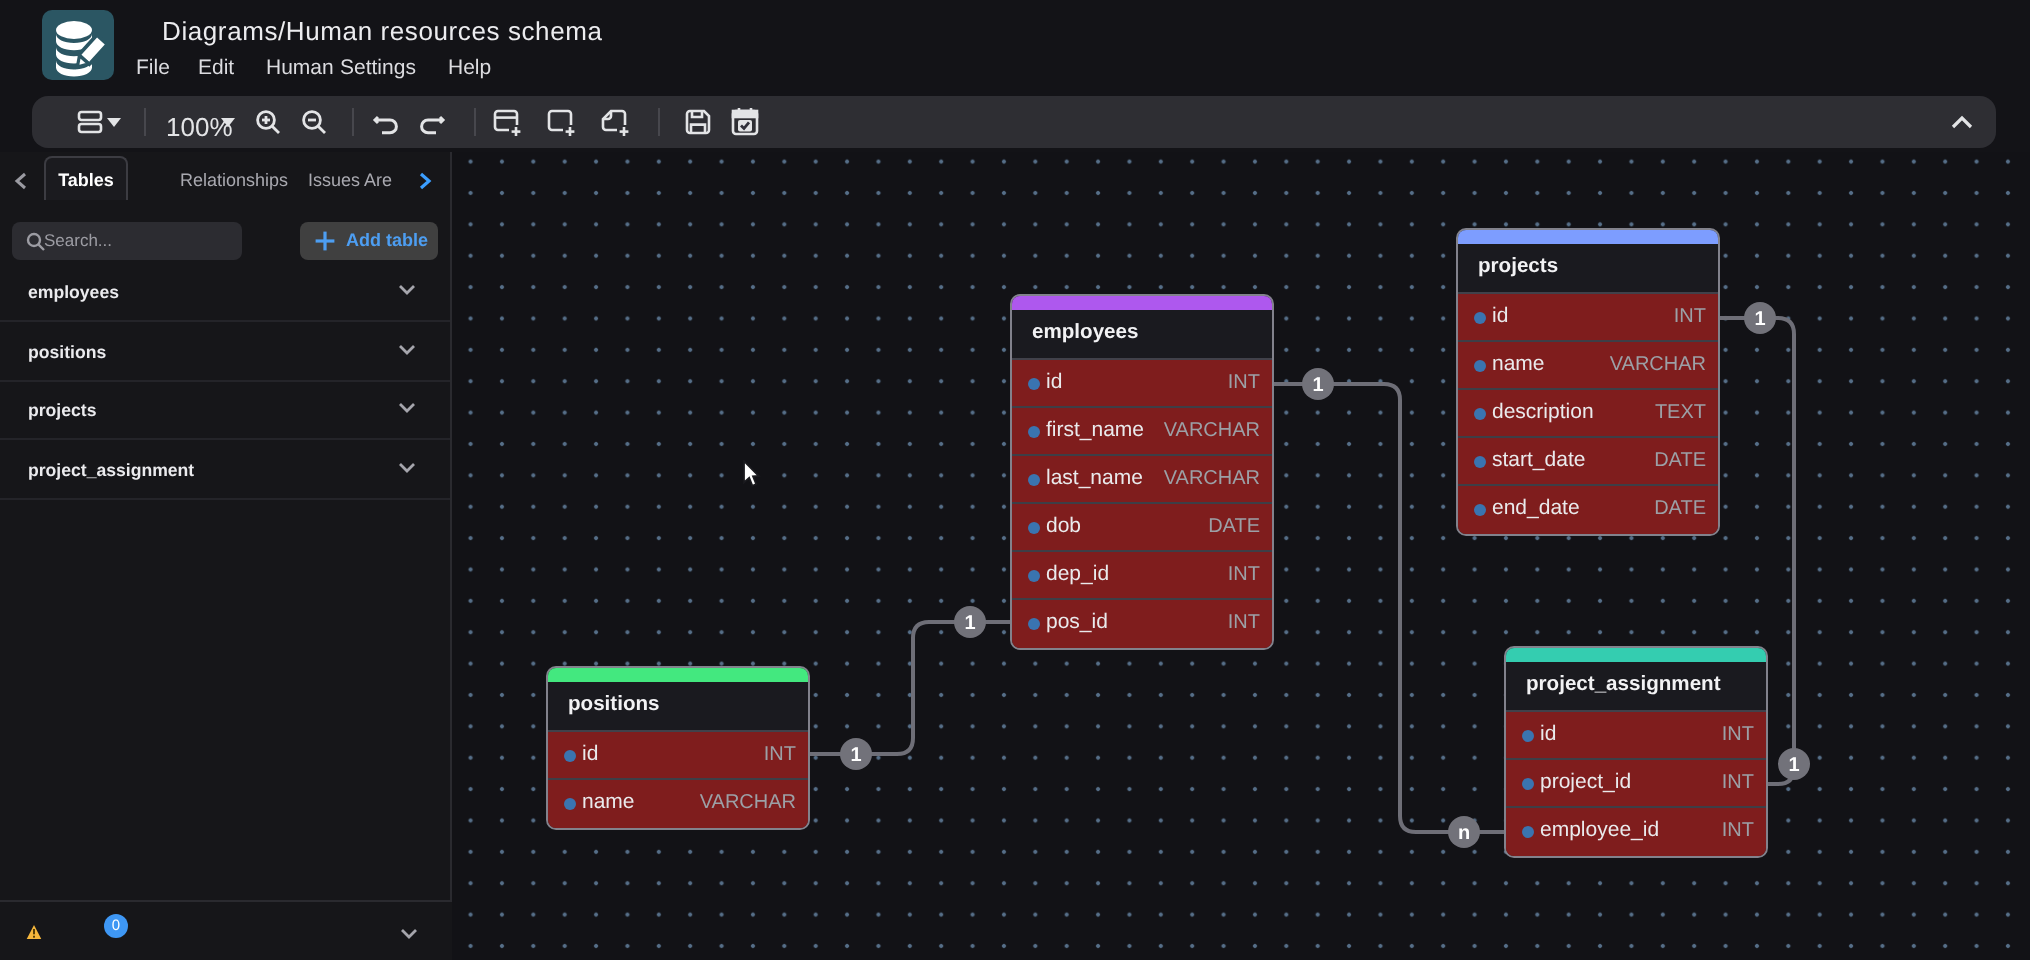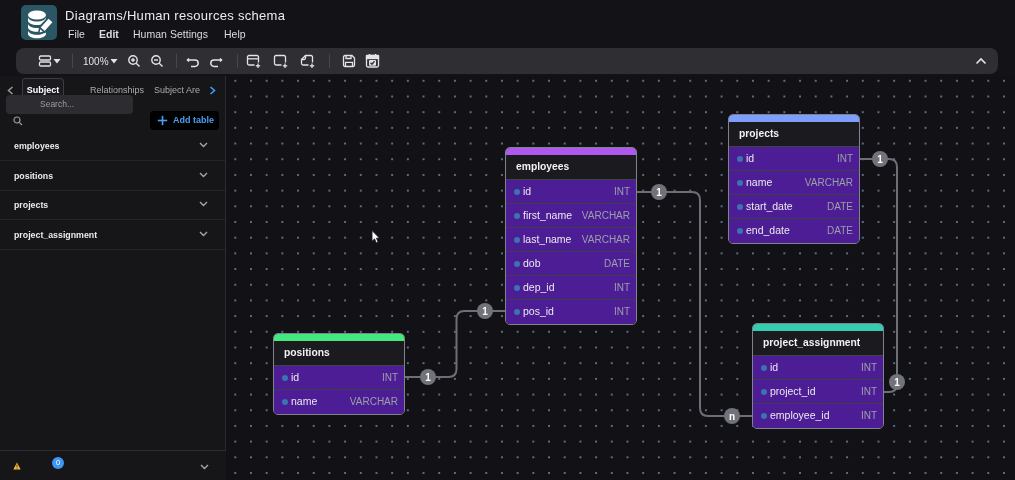--- a/index.html
+++ b/index.html
@@ -1,50 +1,50 @@
 <!DOCTYPE html>
 <html><head>
 <meta charset="utf-8">
 <style>
 * { margin:0; padding:0; box-sizing:border-box; }
 html,body { width:1015px; height:480px; overflow:hidden; background:#131317; font-family:"Liberation Sans", sans-serif; }
 #app { position:relative; width:1015px; height:480px; background:#131317; }
 
 
 #logo { position:absolute; left:21px; top:5px; width:36px; height:35px; border-radius:5px; background:#2b5663; }
-#title { position:absolute; left:65px; top:8px; font-size:13px; color:#ececef; letter-spacing:0.3px; }
+#title { position:absolute; left:81px; top:8px; font-size:13px; color:#ececef; letter-spacing:0.3px; }
 .menu { position:absolute; top:28px; font-size:10.5px; color:#dcdce0;text-align:right; }
 #lastsaved { position:absolute; left:261px; top:26px; width:151px; height:17px; background:#3a3a40; border-radius:2px; color:#f0f0f2; font-size:9.5px; line-height:17px; text-align:center; white-space:nowrap; }
 
 
 #toolbar { position:absolute; left:16px; top:48px; width:982px; height:26px; background:#2e2e33; border-radius:8px; color:#e3e4e6; }
 #toolbar svg { position:absolute; }
 .tbsep { position:absolute; top:6px; width:1px; height:14px; background:#47474d; }
-.tbtxt { position:absolute; font-size:10px; color:#e3e4e6;text-align:center; }
+.tbtxt { position:absolute; font-size:13px; color:#e3e4e6;text-align:center; }
 
 
 #sidebar { position:absolute; left:0; top:76px; width:226px; height:404px; background:#161619; border-right:1px solid #2a2a2f; }
 .tabtxt { position:absolute; top:85px; font-size:9px; color:#a9a9b0; }
 #tabactive { position:absolute; left:22px; top:78px; width:42px; height:22px; border:1px solid #3c3c42; border-bottom:none; border-radius:4px 4px 0 0; background:#1b1b1f; color:#fff; font-weight:bold; font-size:9px; text-align:center; line-height:22px; }
-#search { position:absolute; left:6px; top:95px; width:127px; height:19px; background:#2c2c31; border-radius:4px; color:#9c9ca3; font-size:8.5px; line-height:19px; padding-left:34px; }
-#addtable { position:absolute; left:150px; top:111px; width:69px; height:19px; background:#000000; border-radius:4px; color:#4d9ef2; font-weight:bold; font-size:9px; line-height:19px; }
+#search { position:absolute; left:6px; top:111px; width:115px; height:19px; background:#2c2c31; border-radius:4px; color:#9c9ca3; font-size:8.5px; line-height:19px; padding-left:16px; }
+#addtable { position:absolute; left:150px; top:111px; width:69px; height:19px; background:#404040; border-radius:4px; color:#4d9ef2; font-weight:bold; font-size:9px; line-height:19px; }
 .acc { position:absolute; left:0; width:225px; height:30px; border-bottom:1px solid #242429; color:#ebebee; font-weight:bold; font-size:8.8px; line-height:30px; padding-left:14px; }
 .chev { position:absolute; right:17px; top:11px; }
 #issues { position:absolute; left:0; top:450px; width:226px; height:30px; border-top:1px solid #2a2a2f; background:#161619; }
 
 
 #canvas { position:absolute; left:226px; top:76px; width:789px; height:404px; background:#121216;
   background-image:radial-gradient(circle, #566f89 0.75px, rgba(86,111,137,0.3) 1.05px, transparent 1.35px);
   background-size:15.7px 15.7px; background-position:1.45px 12.65px; }
 
 
 .dbtable { position:absolute; width:132px; border:1px solid #82828c; border-radius:5px; overflow:hidden; background:#28282d; }
 .strip { height:7px; }
 .thead { height:25px; background:#1a1a1f; border-bottom:1px solid #41414a; color:#f2f2f4; font-weight:bold; font-size:10.3px; line-height:24px; padding-left:10px; }
-.trow { position:relative; height:24px; background:#4c1d95; border-bottom:1px solid #3e3e46; font-size:10.5px; line-height:23px; }
+.trow { position:relative; height:24px; background:#7f1d1d; border-bottom:1px solid #3e3e46; font-size:10.5px; line-height:23px; }
 .trow:last-child { border-bottom:none; }
 .dot { position:absolute; left:8px; top:9px; width:6px; height:6px; border-radius:50%; background:#3a74b0; }
 .fname { position:absolute; left:17px; color:#eaeaec; }
 .ftype { position:absolute; right:6px; color:#9ca0a6; font-size:10px; }
 </style>
 </head>
 <body>
 <div id="app">
 
   <div id="logo">
@@ -56,21 +56,21 @@
         <path d="M7,25.2 v3.6 c0,2.5 4,4.5 9,4.5 s9,-2 9,-4.5 v-3.6 c0,2.5 -4,4.5 -9,4.5 s-9,-2 -9,-4.5 z"></path>
       </g>
       <g transform="rotate(42 22 23)">
         <rect x="19" y="11.5" width="7" height="13.5" fill="#ffffff" stroke="#2b5663" stroke-width="1.8"></rect>
         <path d="M19.4,25 h6.2 l-3.1,5 z" fill="#ffffff" stroke="#2b5663" stroke-width="1.6"></path>
       </g>
     </svg>
   </div>
   <div id="title">Diagrams/Human resources schema</div>
   <div class="menu" style="left:68px;">File</div>
-  <div class="menu" style="left:99px;font-weight:bold;">Edit</div>
+  <div class="menu" style="left:99px;">Edit</div>
   <div class="menu" style="left:133px;">Human</div>
   <div class="menu" style="left:170px;">Settings</div>
   <div class="menu" style="left:224px;">Help</div>
 
   <div id="toolbar">
     <svg style="left:22px;top:6px;" width="14" height="14" viewBox="0 0 14 14" fill="none" stroke="#e3e4e6" stroke-width="1.3">
       <rect x="1.5" y="2" width="11" height="4" rx="1.2"></rect>
       <rect x="1.5" y="8" width="11" height="4" rx="1.2"></rect>
     </svg>
     <svg style="left:37px;top:10px;" width="8" height="6" viewBox="0 0 8 6" fill="#e3e4e6">
@@ -135,23 +135,23 @@
     </svg>
     <svg style="left:959px;top:9px;" width="12" height="8" viewBox="0 0 12 8" fill="none" stroke="#e3e4e6" stroke-width="1.6">
       <path d="M1.5,6.5 L6,2 L10.5,6.5"></path>
     </svg>
   </div>
 
   <div id="sidebar"></div>
   <svg style="position:absolute;left:7px;top:86px;" width="7" height="9" viewBox="0 0 7 9" fill="none" stroke="#9a9aa1" stroke-width="1.5">
       <path d="M5.5,1 L1.5,4.5 L5.5,8"></path>
     </svg>
-  <div id="tabactive">Subject</div>
+  <div id="tabactive">Tables</div>
   <div class="tabtxt" style="left:78px;padding-left:12px;">Relationships</div>
-  <div class="tabtxt" style="left:154px;">Subject Are</div>
+  <div class="tabtxt" style="left:154px;">Issues Are</div>
   <svg style="position:absolute;left:209px;top:86px;" width="7" height="9" viewBox="0 0 7 9" fill="none" stroke="#3b9eff" stroke-width="1.6">
       <path d="M1.5,1 L5.5,4.5 L1.5,8"></path>
     </svg>
   <div id="search">Search...</div>
   <svg style="position:absolute;left:13px;top:116px;" width="10" height="10" viewBox="0 0 10 10" fill="none" stroke="#9c9ca3" stroke-width="1.2">
       <circle cx="4" cy="4" r="3"></circle>
       <line x1="6.3" y1="6.3" x2="9" y2="9"></line>
     </svg>
   <div id="addtable">
       <svg style="position:absolute;left:7px;top:4px;" width="11" height="11" viewBox="0 0 11 11" stroke="#4d9ef2" stroke-width="1.6">
@@ -255,20 +255,25 @@
           <span class="fname">id</span>
           <span class="ftype">INT</span>
         </div>
       <div class="trow">
           <span class="dot"></span>
           <span class="fname">name</span>
           <span class="ftype">VARCHAR</span>
         </div>
       <div class="trow">
           <span class="dot"></span>
+          <span class="fname">description</span>
+          <span class="ftype">TEXT</span>
+        </div>
+      <div class="trow">
+          <span class="dot"></span>
           <span class="fname">start_date</span>
           <span class="ftype">DATE</span>
         </div>
       <div class="trow">
           <span class="dot"></span>
           <span class="fname">end_date</span>
           <span class="ftype">DATE</span>
         </div>
     </div>
 

